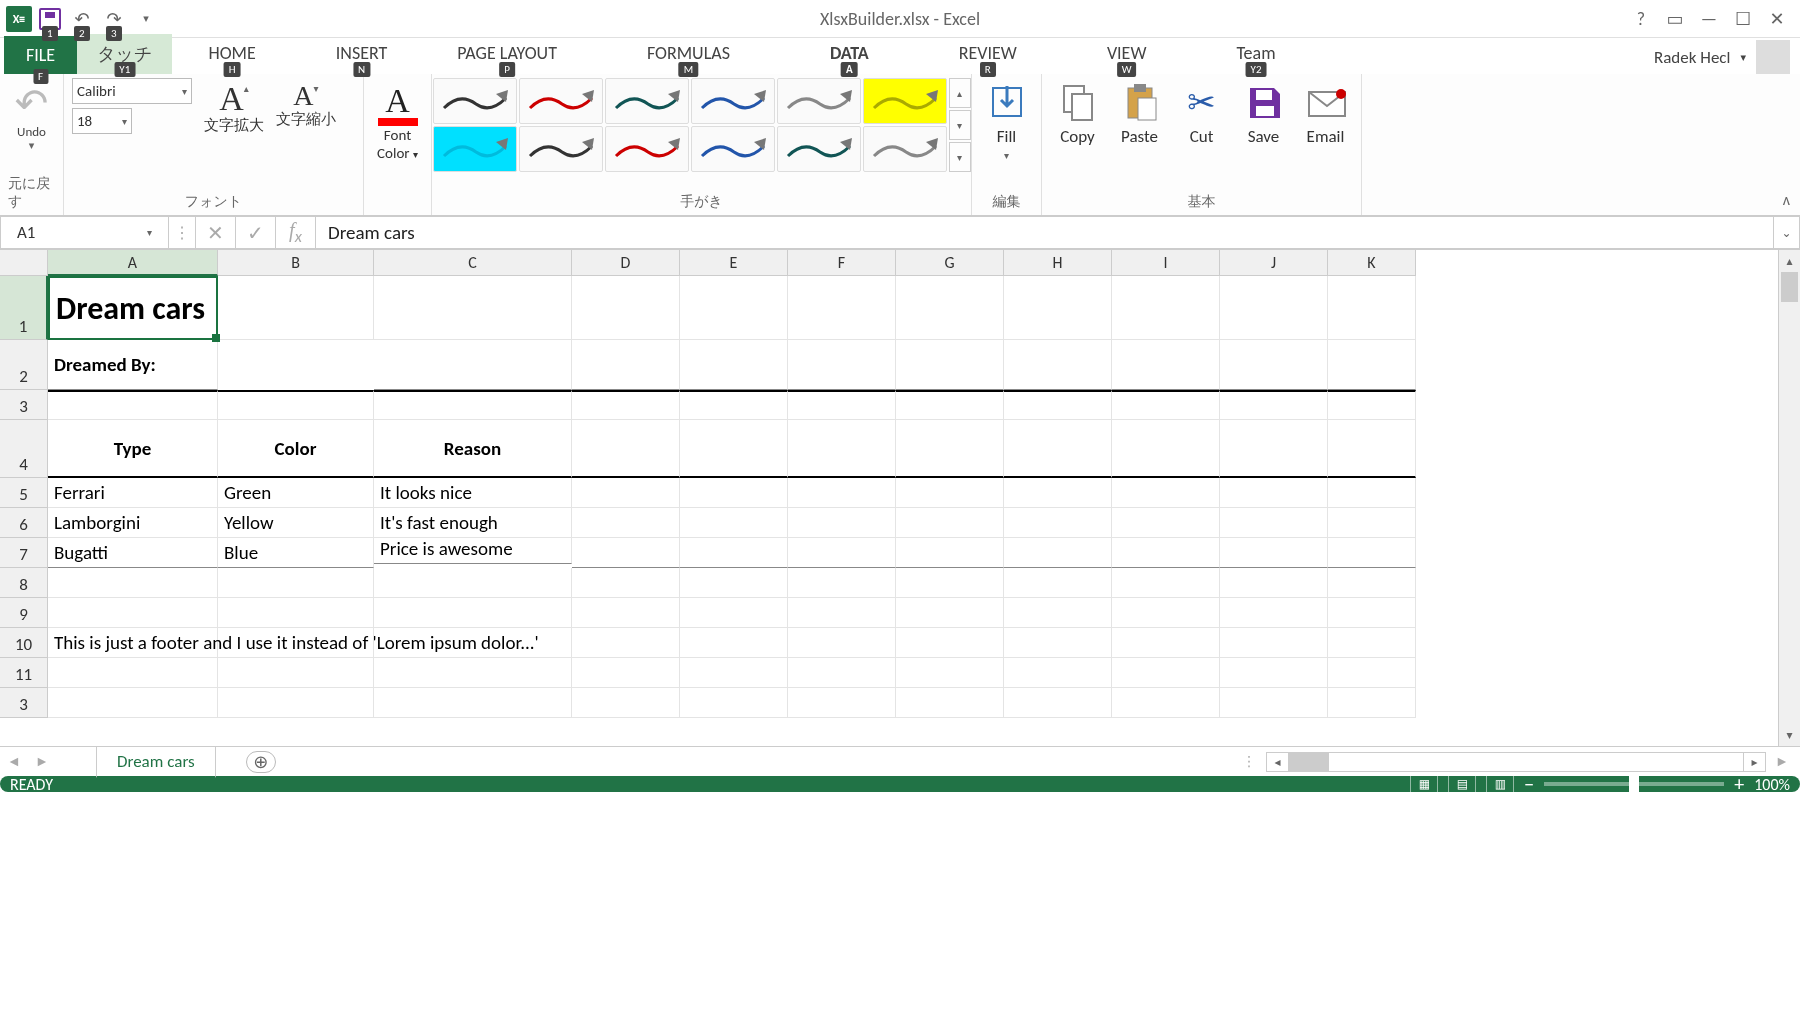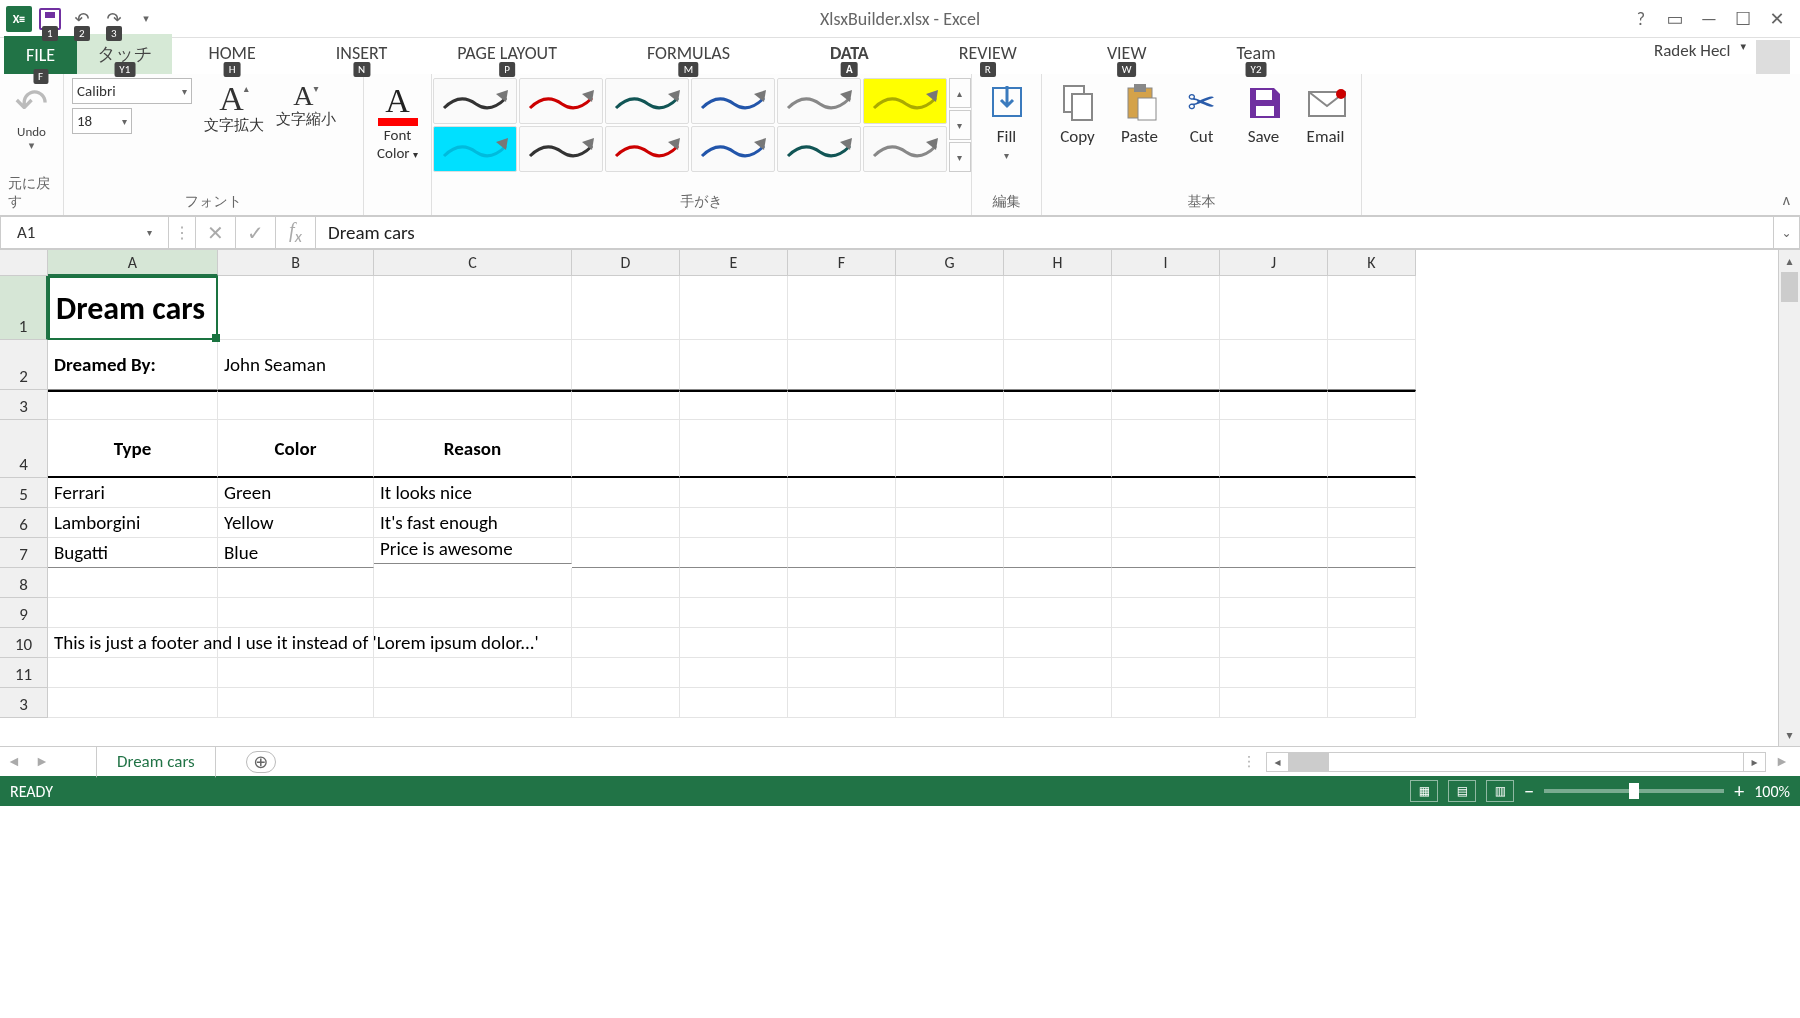--- a/index.html
+++ b/index.html
@@ -15,21 +15,21 @@
 .titlebar .center { position:absolute; left:50%; transform:translateX(-50%); font-size:18px; color:#666; }
 .titlebar .right { margin-left:auto; display:flex; align-items:center; gap:4px; padding-right:8px; }
 .winbtn { width:30px; height:28px; display:flex; align-items:center; justify-content:center; font-size:18px; color:#666; cursor:pointer; }
 .keytip { position:absolute; background:#444; color:#fff; font-size:11px; padding:1px 5px; border-radius:2px; z-index:10; }
 
 
 .ribbon-tabs { height:36px; display:flex; align-items:flex-end; padding-left:4px; position:relative; }
 .file-tab { background:#217346; color:#fff; padding:8px 22px; font-size:18px; position:relative; cursor:pointer; }
 .rtab { padding:8px 20px; font-size:18px; color:#444; position:relative; cursor:pointer; }
 .rtab.active { background:#d6e9d6; }
-.user-area { margin-left:auto; display:flex; gap:10px; padding-right:10px; font-size:17px; color:#444; }
+.user-area { margin-left:auto; display:flex; align-items:center; gap:10px; padding-right:10px; font-size:17px; color:#444; }
 .avatar { width:34px; height:34px; background:#ddd; }
 
 
 .ribbon { height:142px; background:#fdfdfd; border-bottom:1px solid #ccc; display:flex; position:relative; }
 .group { border-right:1px solid #e0e0e0; padding:4px 8px 2px 8px; display:flex; flex-direction:column; align-items:center; position:relative; }
 .group-label { font-size:14px; color:#666; margin-top:auto; padding-bottom:2px; }
 .undo-big { display:flex; flex-direction:column; align-items:center; padding-top:6px; width:54px; }
 .undo-arrow { font-size:40px; color:#bbb; line-height:1; }
 .undo-label { font-size:13px; color:#444; }
 
@@ -96,21 +96,21 @@
 .addsheet { width:30px; height:22px; border:1px solid #bbb; border-radius:11px; margin-left:30px; display:flex; align-items:center; justify-content:center; font-size:18px; color:#666; cursor:pointer; }
 .hscroll-area { margin-left:auto; display:flex; align-items:center; gap:2px; padding-right:4px; }
 .hscroll-dots { color:#aaa; font-size:14px; padding-right:8px; }
 .hscroll { width:500px; height:20px; border:1px solid #ccc; display:flex; }
 .hscroll .ar { width:22px; display:flex; align-items:center; justify-content:center; font-size:12px; color:#666; cursor:pointer; border-right:1px solid #ccc; }
 .hscroll .ar.r { border-right:none; border-left:1px solid #ccc; }
 .hscroll .track { flex:1; position:relative; }
 .hscroll .thumb { position:absolute; left:0; top:0; bottom:0; width:40px; background:#ccc; }
 
 
-.status { height:30px; background:#217346; color:#fff; display:flex; align-items:center; padding:0 10px; font-size:16px; }
+.status { height:16px; background:#217346; color:#fff; display:flex; align-items:center; padding:0 10px; font-size:16px;border-radius:10px; }
 .status .right { margin-left:auto; display:flex; align-items:center; gap:10px; }
 .viewbtn { width:28px; height:22px; border:1px solid rgba(255,255,255,0.5); display:flex; align-items:center; justify-content:center; font-size:12px; cursor:pointer; }
 .zoom-slider { width:180px; height:4px; background:rgba(255,255,255,0.4); position:relative; }
 .zoom-slider .tick { position:absolute; left:50%; top:-4px; width:2px; height:12px; background:#fff; }
 .zoom-slider .handle { position:absolute; left:50%; top:-6px; width:10px; height:16px; background:#fff; transform:translateX(-50%); }
 .zoom-btn { font-size:20px; cursor:pointer; }
 </style>
 </head>
 <body>
 
@@ -415,21 +415,20 @@
       <div class="cell" style="left:374px;top:26px;width:198px;height:64px;"></div>
       <div class="cell" style="left:572px;top:26px;width:108px;height:64px;"></div>
       <div class="cell" style="left:680px;top:26px;width:108px;height:64px;"></div>
       <div class="cell" style="left:788px;top:26px;width:108px;height:64px;"></div>
       <div class="cell" style="left:896px;top:26px;width:108px;height:64px;"></div>
       <div class="cell" style="left:1004px;top:26px;width:108px;height:64px;"></div>
       <div class="cell" style="left:1112px;top:26px;width:108px;height:64px;"></div>
       <div class="cell" style="left:1220px;top:26px;width:108px;height:64px;"></div>
       <div class="cell" style="left:1328px;top:26px;width:88px;height:64px;"></div>
       <div class="cell thin-bot" style="left:48px;top:90px;width:170px;height:50px;font-weight:bold;">Dreamed By:</div>
-      <div class="cell thin-bot" style="left:218px;top:90px;width:156px;height:50px;">John Seaman</div>
       <div class="cell thin-bot" style="left:374px;top:90px;width:198px;height:50px;"></div>
       <div class="cell thin-bot" style="left:572px;top:90px;width:108px;height:50px;"></div>
       <div class="cell thin-bot" style="left:680px;top:90px;width:108px;height:50px;"></div>
       <div class="cell thin-bot" style="left:788px;top:90px;width:108px;height:50px;"></div>
       <div class="cell thin-bot" style="left:896px;top:90px;width:108px;height:50px;"></div>
       <div class="cell thin-bot" style="left:1004px;top:90px;width:108px;height:50px;"></div>
       <div class="cell thin-bot" style="left:1112px;top:90px;width:108px;height:50px;"></div>
       <div class="cell thin-bot" style="left:1220px;top:90px;width:108px;height:50px;"></div>
       <div class="cell thin-bot" style="left:1328px;top:90px;width:88px;height:50px;"></div>
       <div class="cell thick-top" style="left:48px;top:140px;width:170px;height:30px;"></div>

